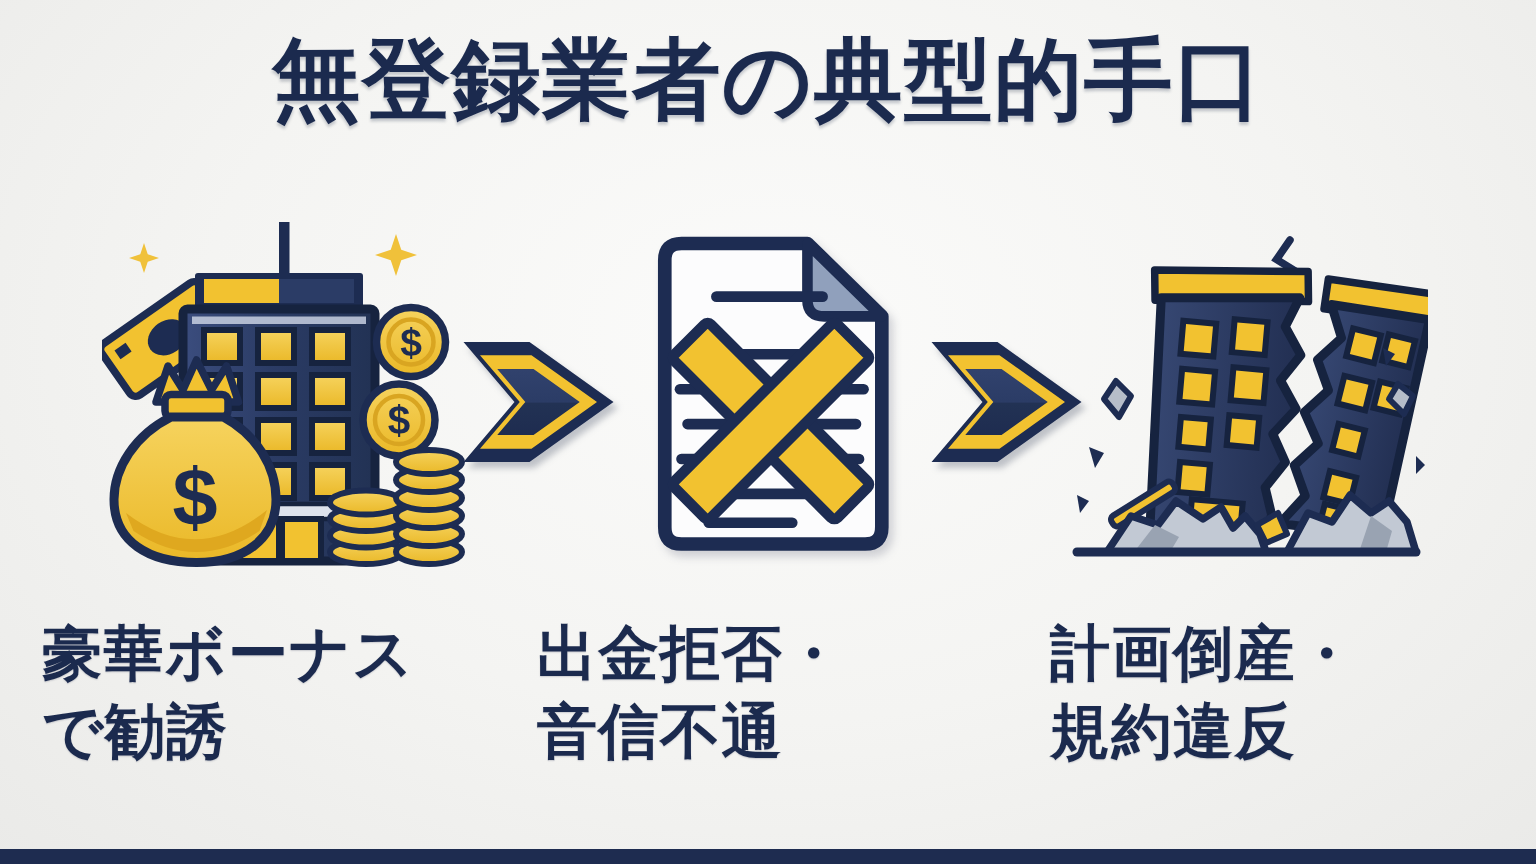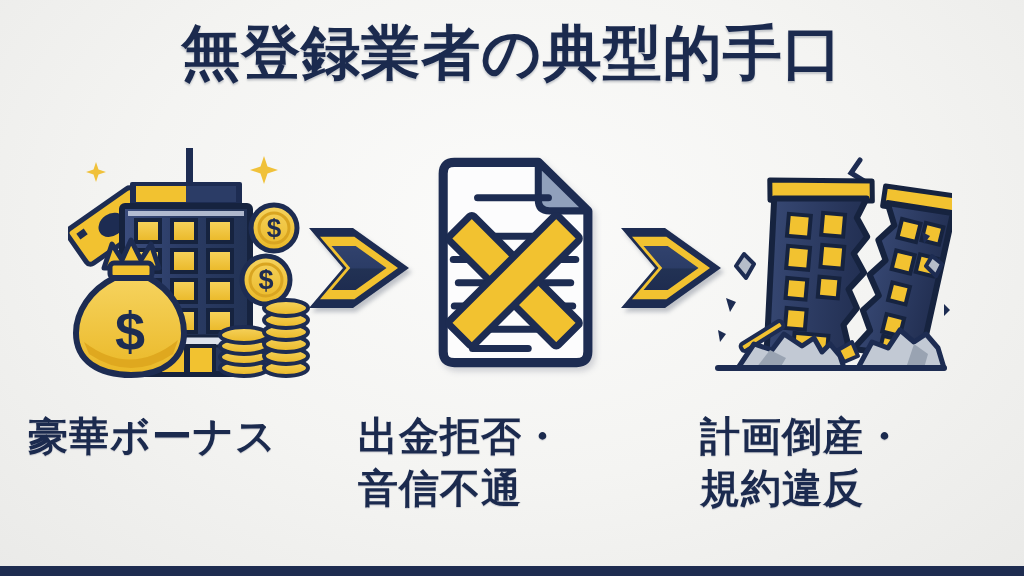--- a/index.html
+++ b/index.html
@@ -233,20 +233,21 @@
       <polygon points="196,224 204,200 218,210 214,224" fill="#99a3b2"></polygon>
       <polygon points="128,206 142,198 148,212 134,218" fill="#f2c230" stroke="#1d2c52" stroke-width="4" stroke-linejoin="round"></polygon>
     </g>
 
     <line x1="8" y1="224" x2="234" y2="224" stroke="#1d2c52" stroke-width="6" stroke-linecap="round"></line>
   </svg>
 </div>
 
 <div class="abs caption cap1">
   <p>豪華ボーナス</p>
+  <p>で勧誘</p>
 </div>
 <div class="abs caption cap2">
   <p>出金拒否・</p>
   <p>音信不通</p>
 </div>
 <div class="abs caption cap3">
   <p>計画倒産・</p>
   <p>規約違反</p>
 </div>
 

